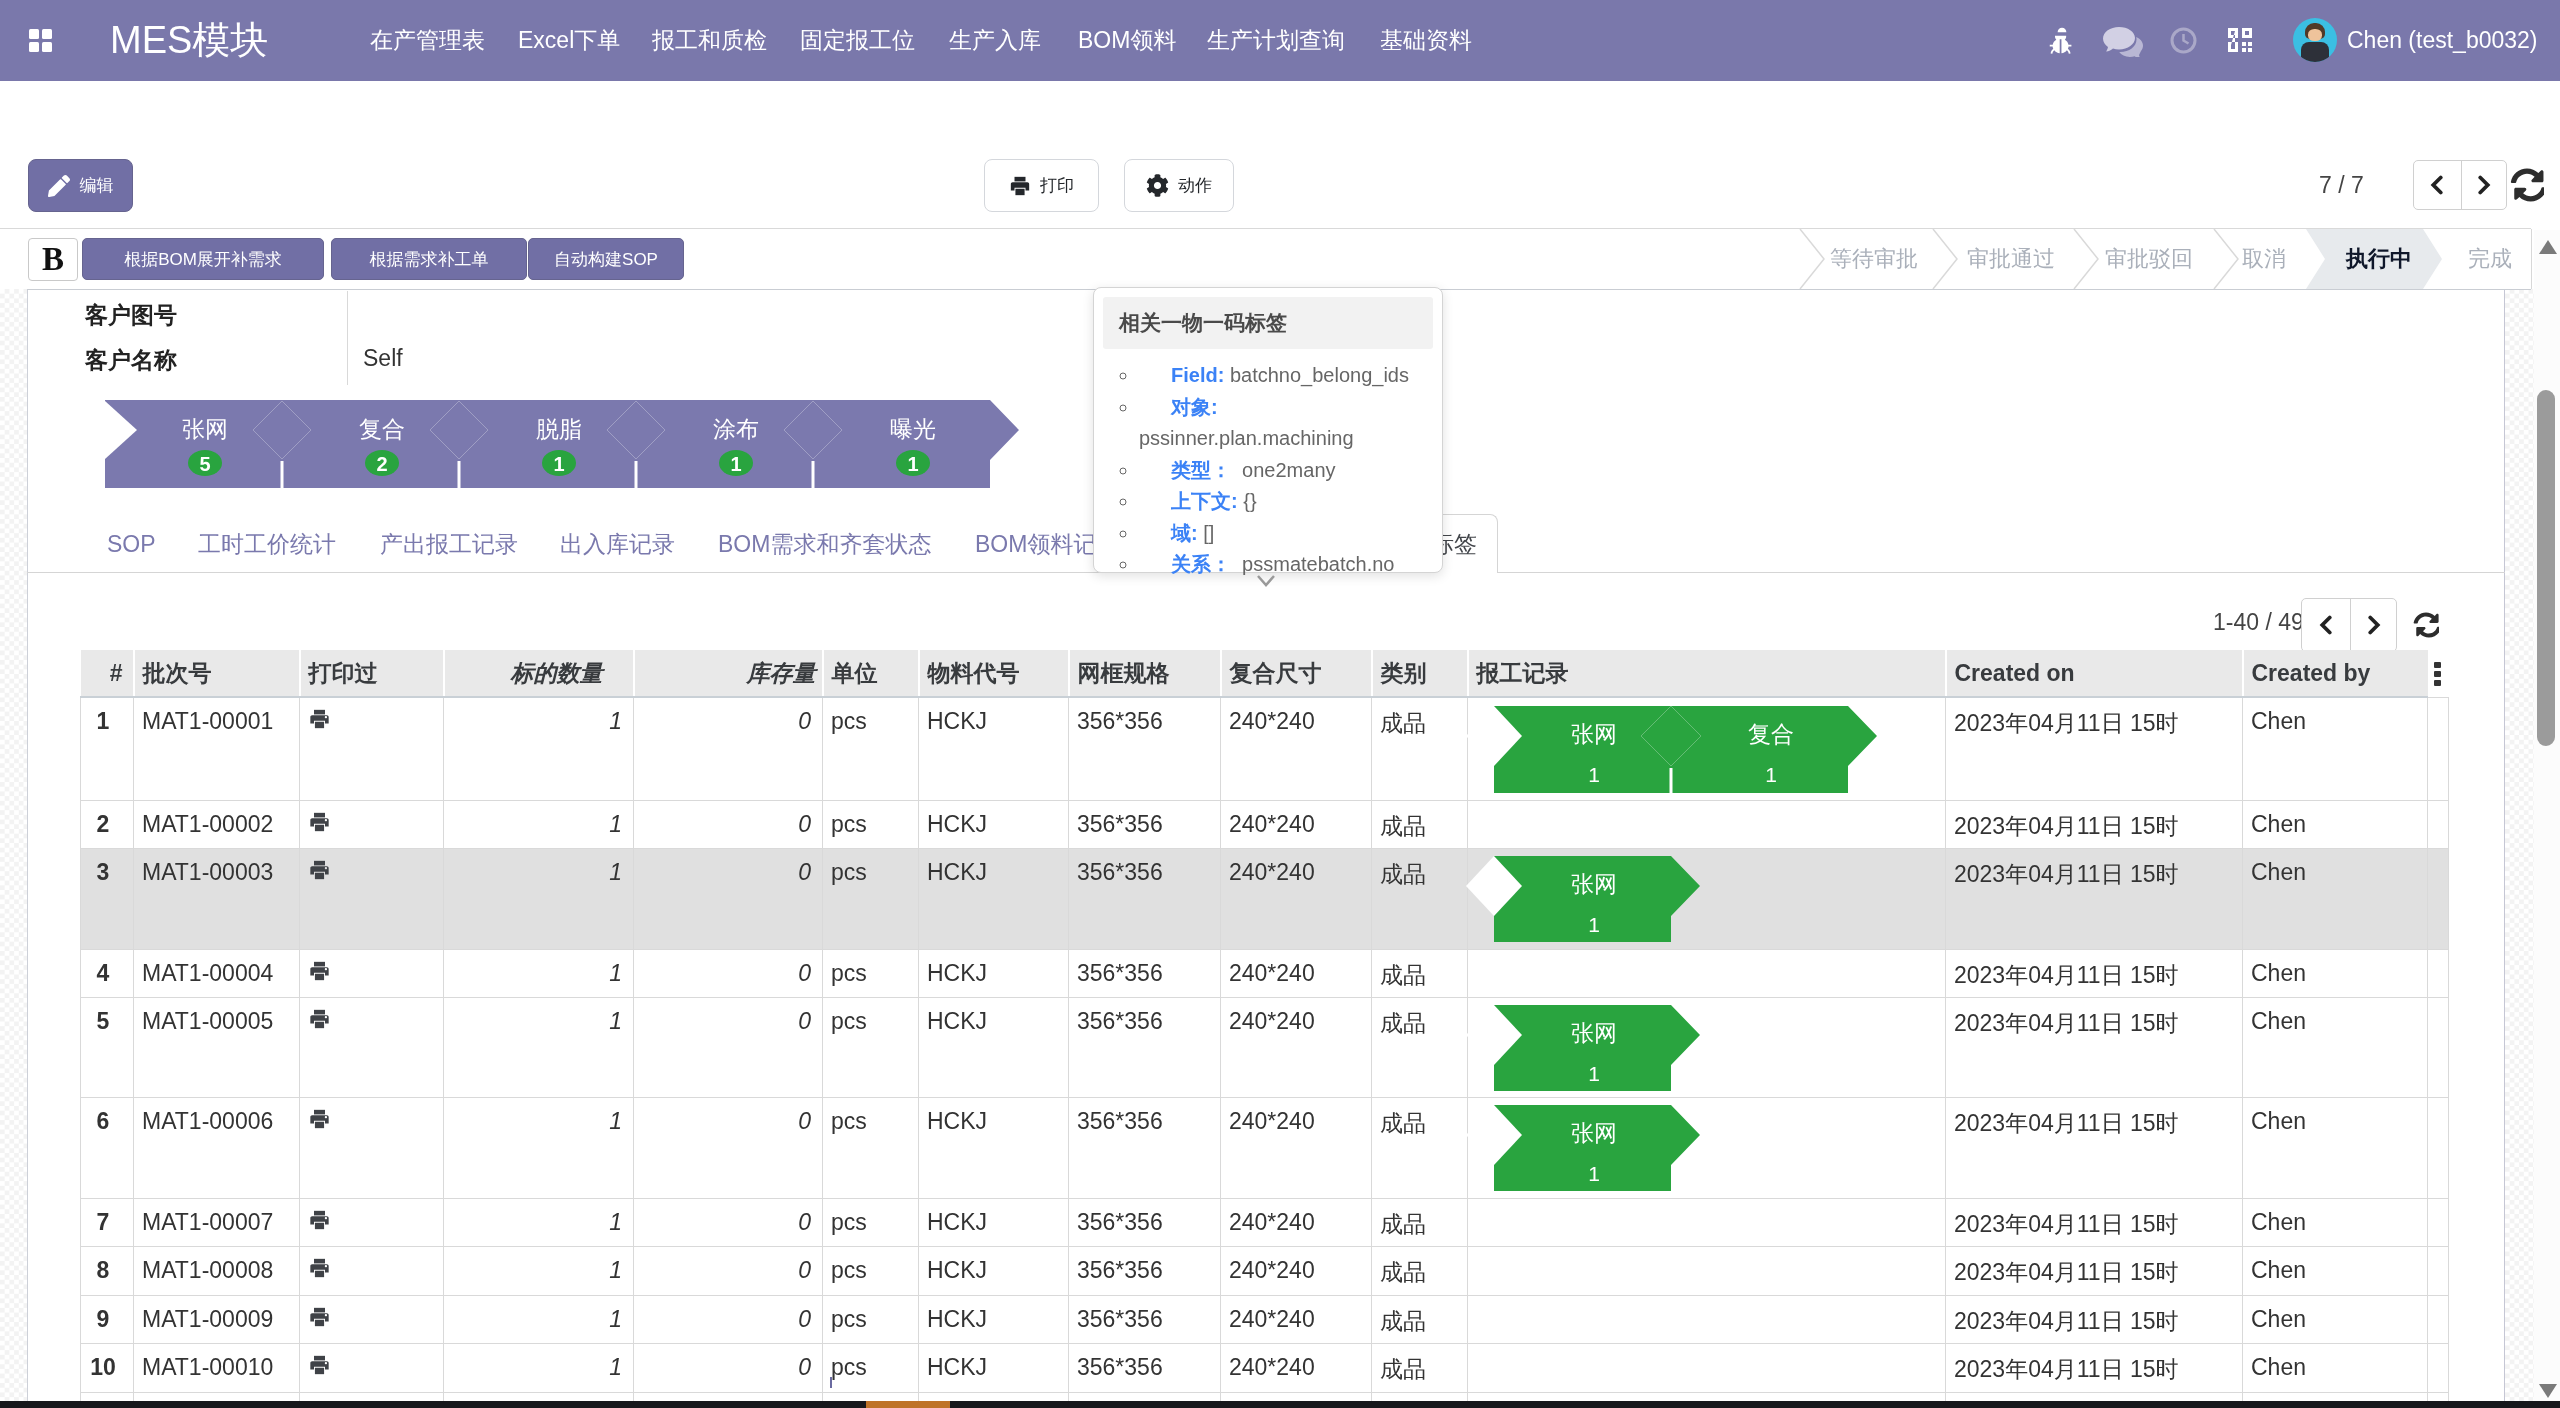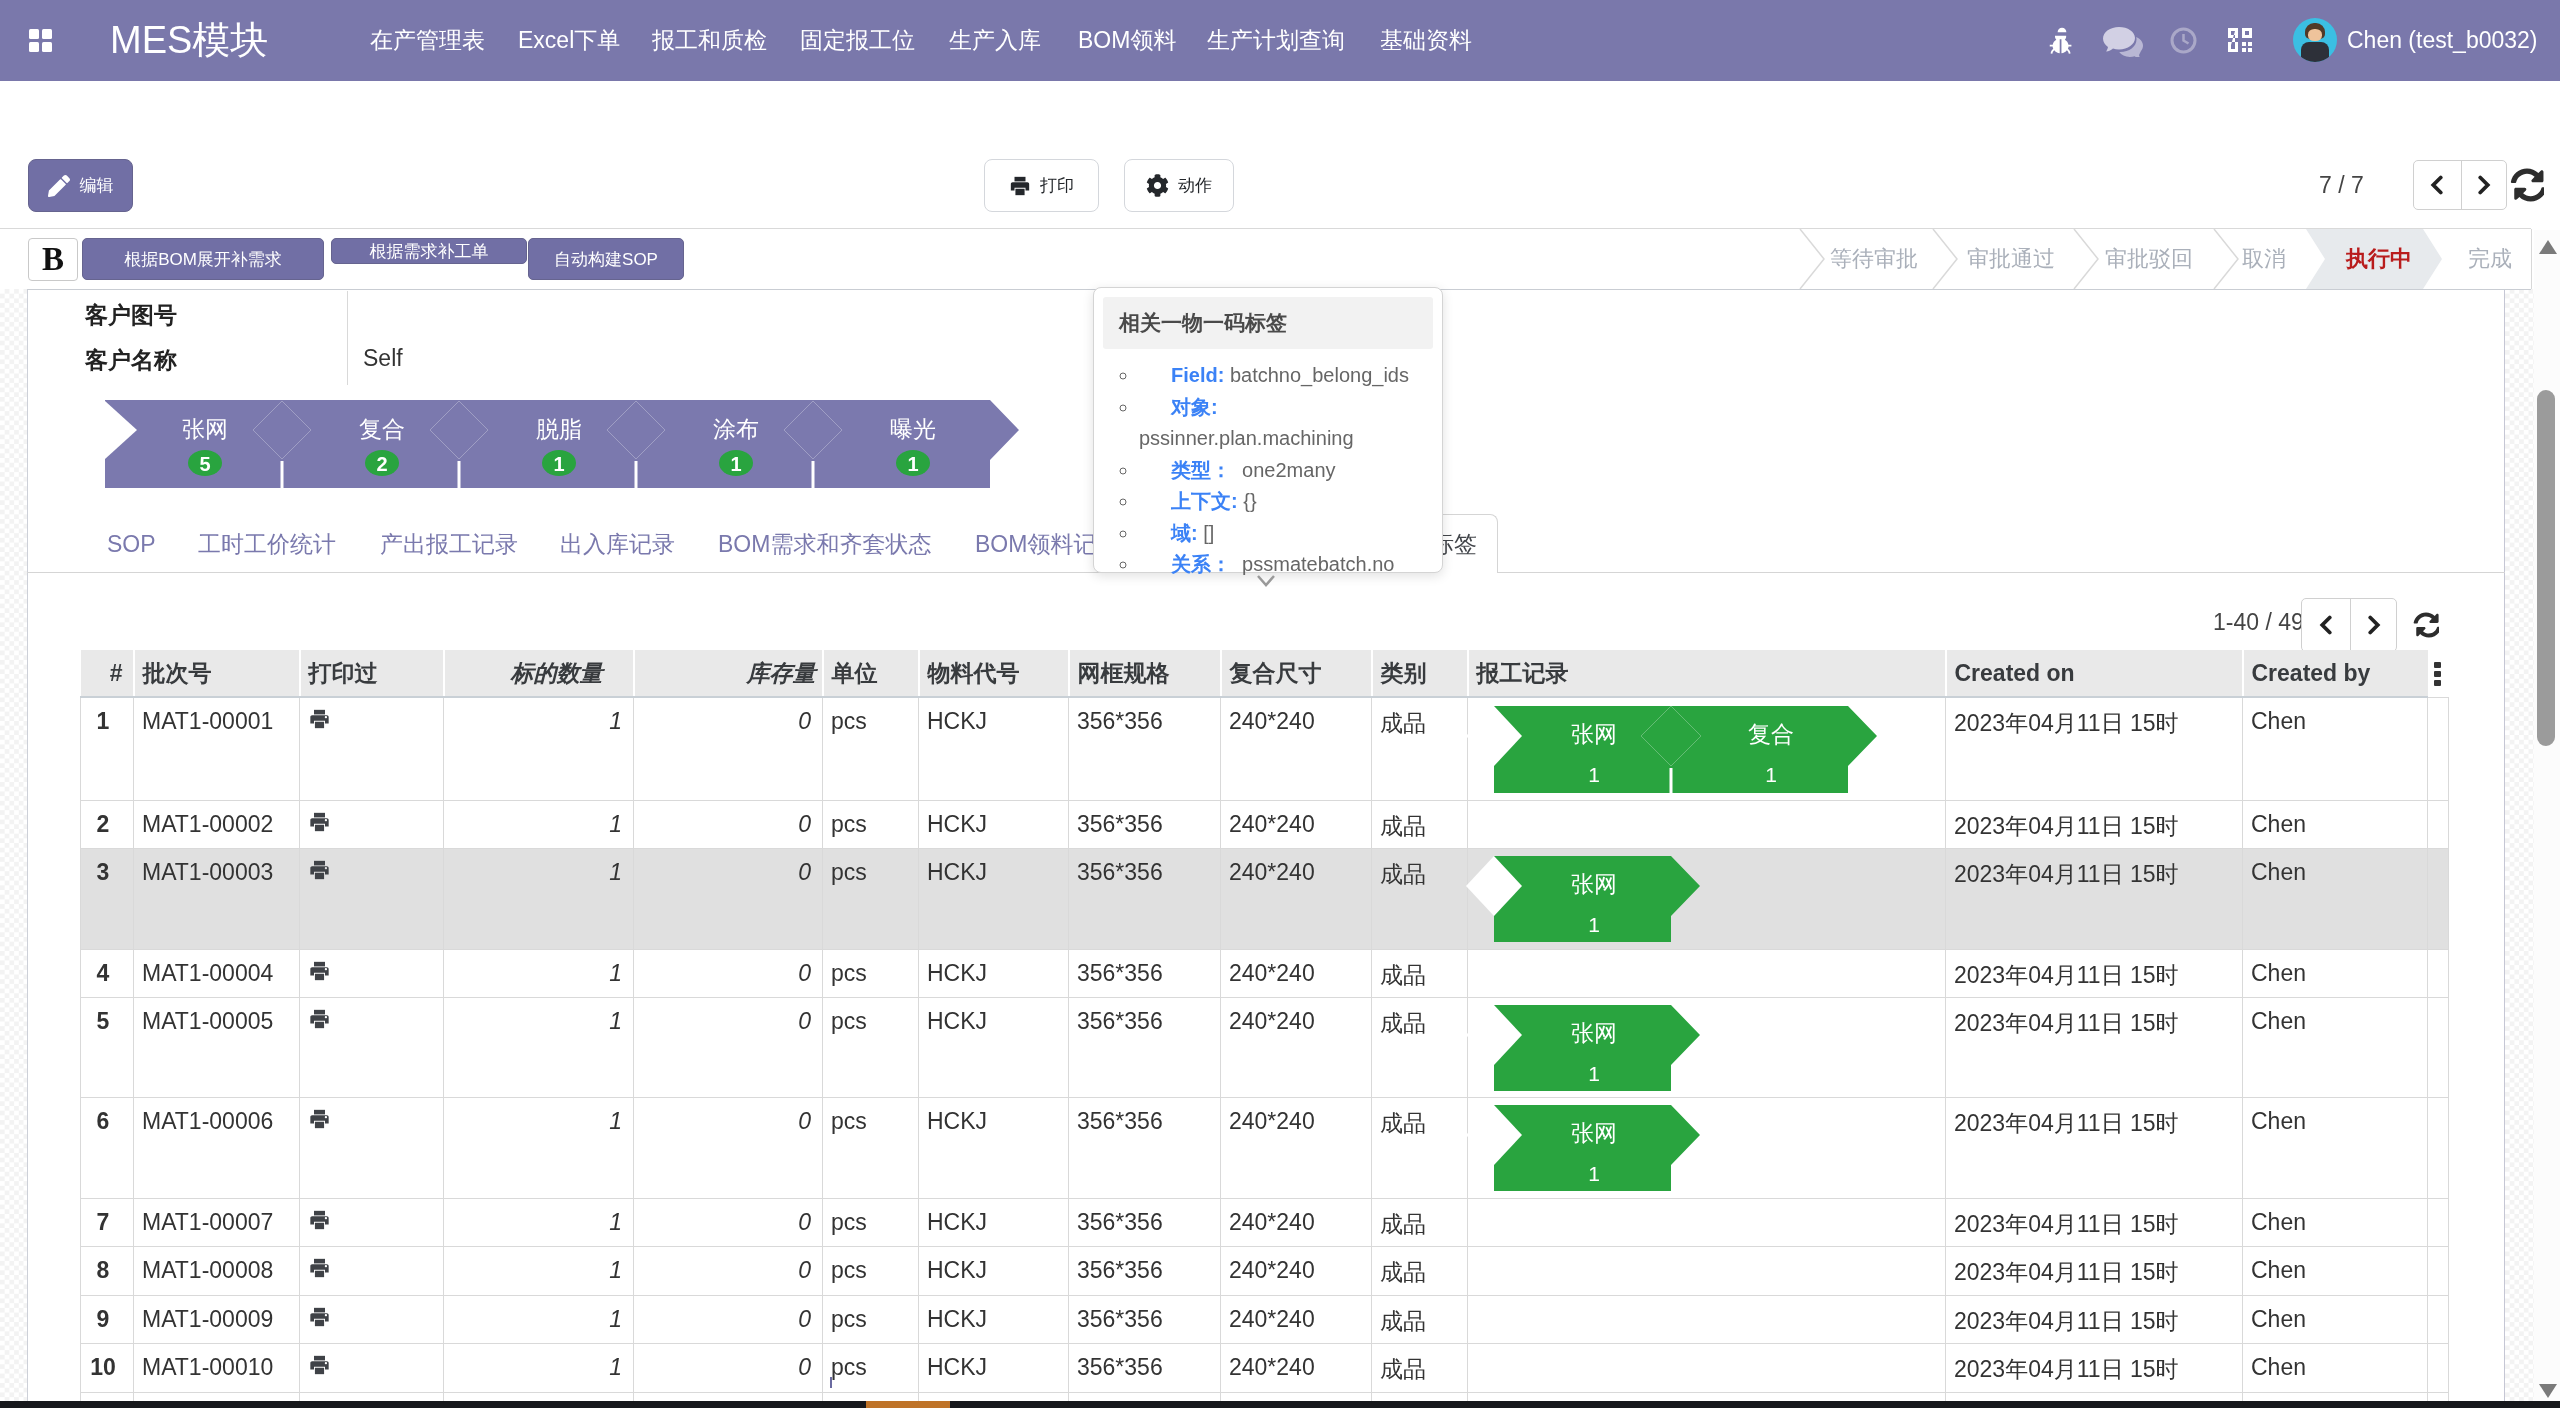--- a/index.html
+++ b/index.html
@@ -127,42 +127,42 @@
         <path d="M4 2l6 6-6 6" stroke="#222" stroke-width="3" fill="none" stroke-linecap="round"></path>
       </svg>
 </div>
 <svg class="abs" style="left:2510px;top:168px" width="34" height="34" viewBox="0 0 512 512" fill="#2d2d2d">
       <path d="M370.7 133.3C339.5 104 298 88 255.8 88c-77.5.1-144.3 53.2-162.8 126.9-1.3 5.4-6.1 9.2-11.7 9.2H24.1c-7.5 0-13.2-6.8-11.8-14.2C33.9 94.9 134.8 8 256 8c66.4 0 126.8 26.1 171.3 68.7L463 41c15.1-15.1 41-4.4 41 17v134.1c0 13.3-10.7 24-24 24H345.9c-21.4 0-32.1-25.9-17-41l41.8-41.8zM88 296h134.1c21.4 0 32.1 25.9 17 41l-41.8 41.8c31.3 29.3 72.8 45.3 115 45.3 77.4-.1 144.3-53.1 162.8-126.8 1.3-5.4 6.1-9.2 11.7-9.2h57.3c7.5 0 13.2 6.8 11.8 14.2C534.1 417.1 433.2 504 312 504c-66.4 0-126.8-26.1-171.3-68.7L105 471c-15.1 15.1-41 4.4-41-17V320c0-13.3 10.7-24 24-24z"></path>
     </svg>
 <div id="cpb"></div>
 
 <div class="abs" style="left:28px;top:238px;width:50px;height:43px;border:1px solid #c9c9c9;border-radius:4px;background:#fff;text-align:center;line-height:41px;font-family:'Liberation Serif',serif;font-weight:bold;font-size:33px;color:#111">B</div>
 <div class="btn btn-purple" style="left:82px;top:238px;width:242px;height:42px;border-radius:5px">根据BOM展开补需求</div>
-<div class="btn btn-purple" style="left:331px;top:238px;width:196px;height:26px;border-radius:5px">根据需求补工单</div>
+<div class="btn btn-purple" style="left:331px;top:238px;width:196px;height:42px;border-radius:5px">根据需求补工单</div>
 <div class="btn btn-purple" style="left:528px;top:238px;width:156px;height:42px;border-radius:5px">自动构建SOP</div>
 <svg class="abs" style="left:1798px;top:229px" width="30" height="60" viewBox="0 0 30 60">
       <path d="M2 0l24 30L2 60" stroke="#d9d9d9" stroke-width="1.5" fill="none"></path>
     </svg>
 <svg class="abs" style="left:1931px;top:229px" width="30" height="60" viewBox="0 0 30 60">
       <path d="M2 0l24 30L2 60" stroke="#d9d9d9" stroke-width="1.5" fill="none"></path>
     </svg>
 <svg class="abs" style="left:2072px;top:229px" width="30" height="60" viewBox="0 0 30 60">
       <path d="M2 0l24 30L2 60" stroke="#d9d9d9" stroke-width="1.5" fill="none"></path>
     </svg>
 <svg class="abs" style="left:2212px;top:229px" width="30" height="60" viewBox="0 0 30 60">
       <path d="M2 0l24 30L2 60" stroke="#d9d9d9" stroke-width="1.5" fill="none"></path>
     </svg>
 <div class="step" style="left:1830px">等待审批</div>
 <div class="step" style="left:1967px">审批通过</div>
 <div class="step" style="left:2105px">审批驳回</div>
 <div class="step" style="left:2242px">取消</div>
 <svg class="abs" style="left:2306px;top:229px" width="137" height="60" viewBox="0 0 137 60">
       <path d="M0,0 H117 L136,30 L117,60 H0 L19,30 Z" fill="#e7eaed"></path>
     </svg>
-<div class="step" style="left:2346px;color:#b91c1c;font-weight:bold">执行中</div>
+<div class="step" style="left:2346px;color:#0f172a;font-weight:bold">执行中</div>
 <div class="step" style="left:2468px">完成</div>
 <div class="abs" style="left:2531px;top:229px;width:1px;height:60px;background:#d8d8d8"></div>
 <div id="sbb"></div>
 
 <div class="abs" style="left:85px;top:300px;font-size:23px;font-weight:bold;color:#222">客户图号</div>
 <div class="abs" style="left:85px;top:345px;font-size:23px;font-weight:bold;color:#222">客户名称</div>
 <div class="abs" style="left:347px;top:291px;width:1px;height:94px;background:#d9d9d9"></div>
 <div class="abs" style="left:363px;top:345px;font-size:23px;color:#333">Self</div>
 
 <svg style="position:absolute;left:105px;top:400px;overflow:visible" width="916" height="88" viewBox="0 0 916 88">

